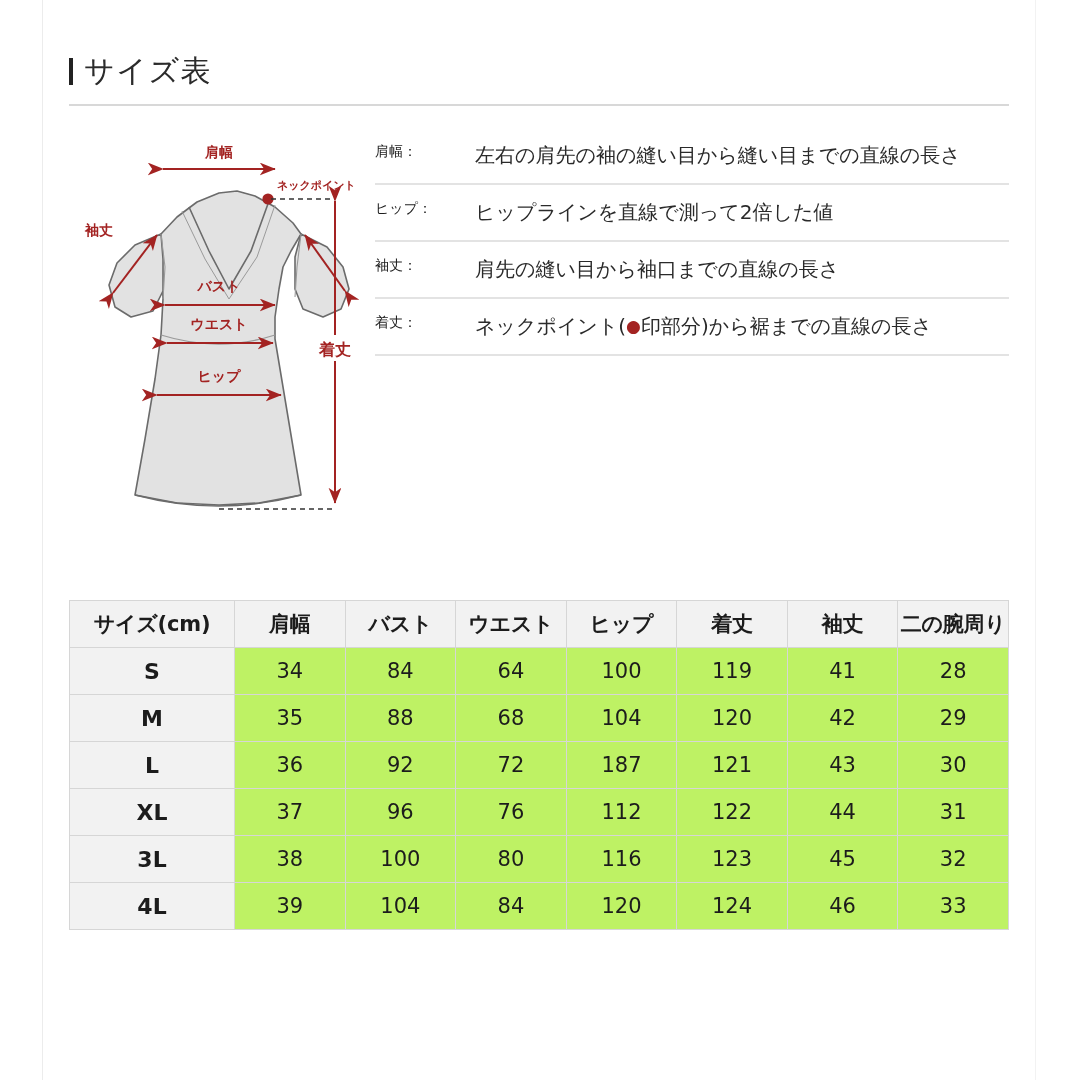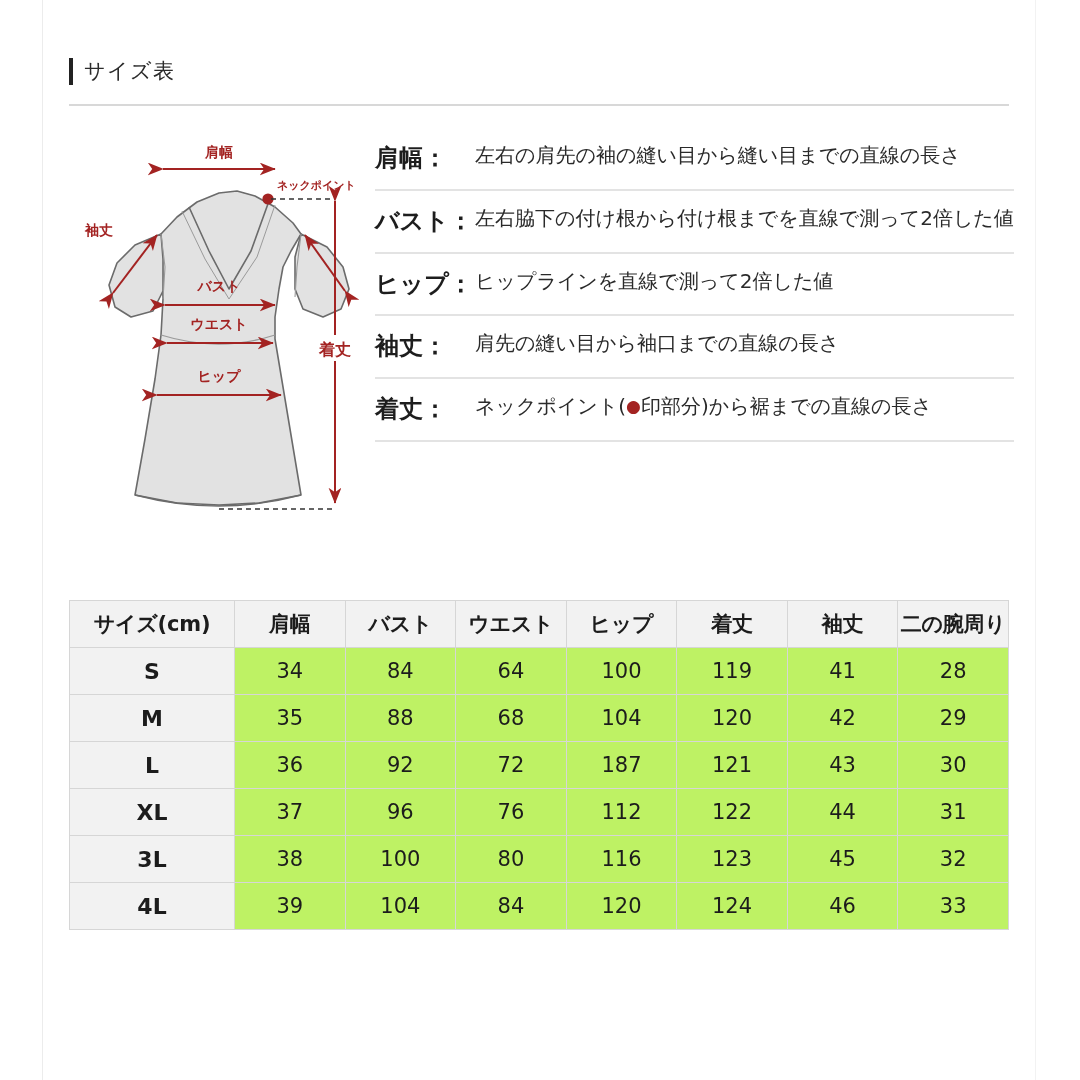--- a/index.html
+++ b/index.html
@@ -54,21 +54,21 @@
     gap: 11px;
     height: 38px;
   }
   .title-bar {
     width: 4px;
     height: 27px;
     background: #222222;
     flex: 0 0 auto;
   }
   .title-text {
-    font-size: 21px;
+    font-size: 30px;
     letter-spacing: 1.5px;
     color: #2b2b2b;
     line-height: 1;
     font-weight: 400;
   }
   .title-rule {
     margin-top: 14px;
     height: 2px;
     background: #d8d8d8;
     width: 940px;
@@ -96,22 +96,22 @@
   
   .def-row {
     display: flex;
     align-items: flex-start;
     border-bottom: 2px solid #e3e3e3;
     padding: 13px 0 13px 0;
   }
   .def-row:first-child { padding-top: 6px; }
   .def-term {
     flex: 0 0 100px;
-    font-size: 24px;
-    font-weight: bold;
+    font-size: 14px;
+    font-weight: normal;
     color: #1d1d1d;
     line-height: 1.45;
     white-space: nowrap;
   }
   .def-desc {
     flex: 1 1 auto;
     font-size: 20px;
     color: #2a2a2a;
     line-height: 1.45;
   }
@@ -266,26 +266,20 @@
 
     <div class="defs-col">
 
       <div class="def-row">
         <div class="def-term">肩幅：</div>
         <div class="def-desc">
           <span class="line">左右の肩先の袖の縫い目から縫い目までの直線の長さ</span>
         </div>
       </div>
 
-      <div class="def-row">
-        <div class="def-term">バスト：</div>
-        <div class="def-desc">
-          <span class="line">左右脇下の付け根から付け根までを直線で測って2倍した値</span>
-        </div>
-      </div>
 
 
       <div class="def-row">
         <div class="def-term">ヒップ：</div>
         <div class="def-desc">
           <span class="line">ヒップラインを直線で測って2倍した値</span>
         </div>
       </div>
 
       <div class="def-row">

